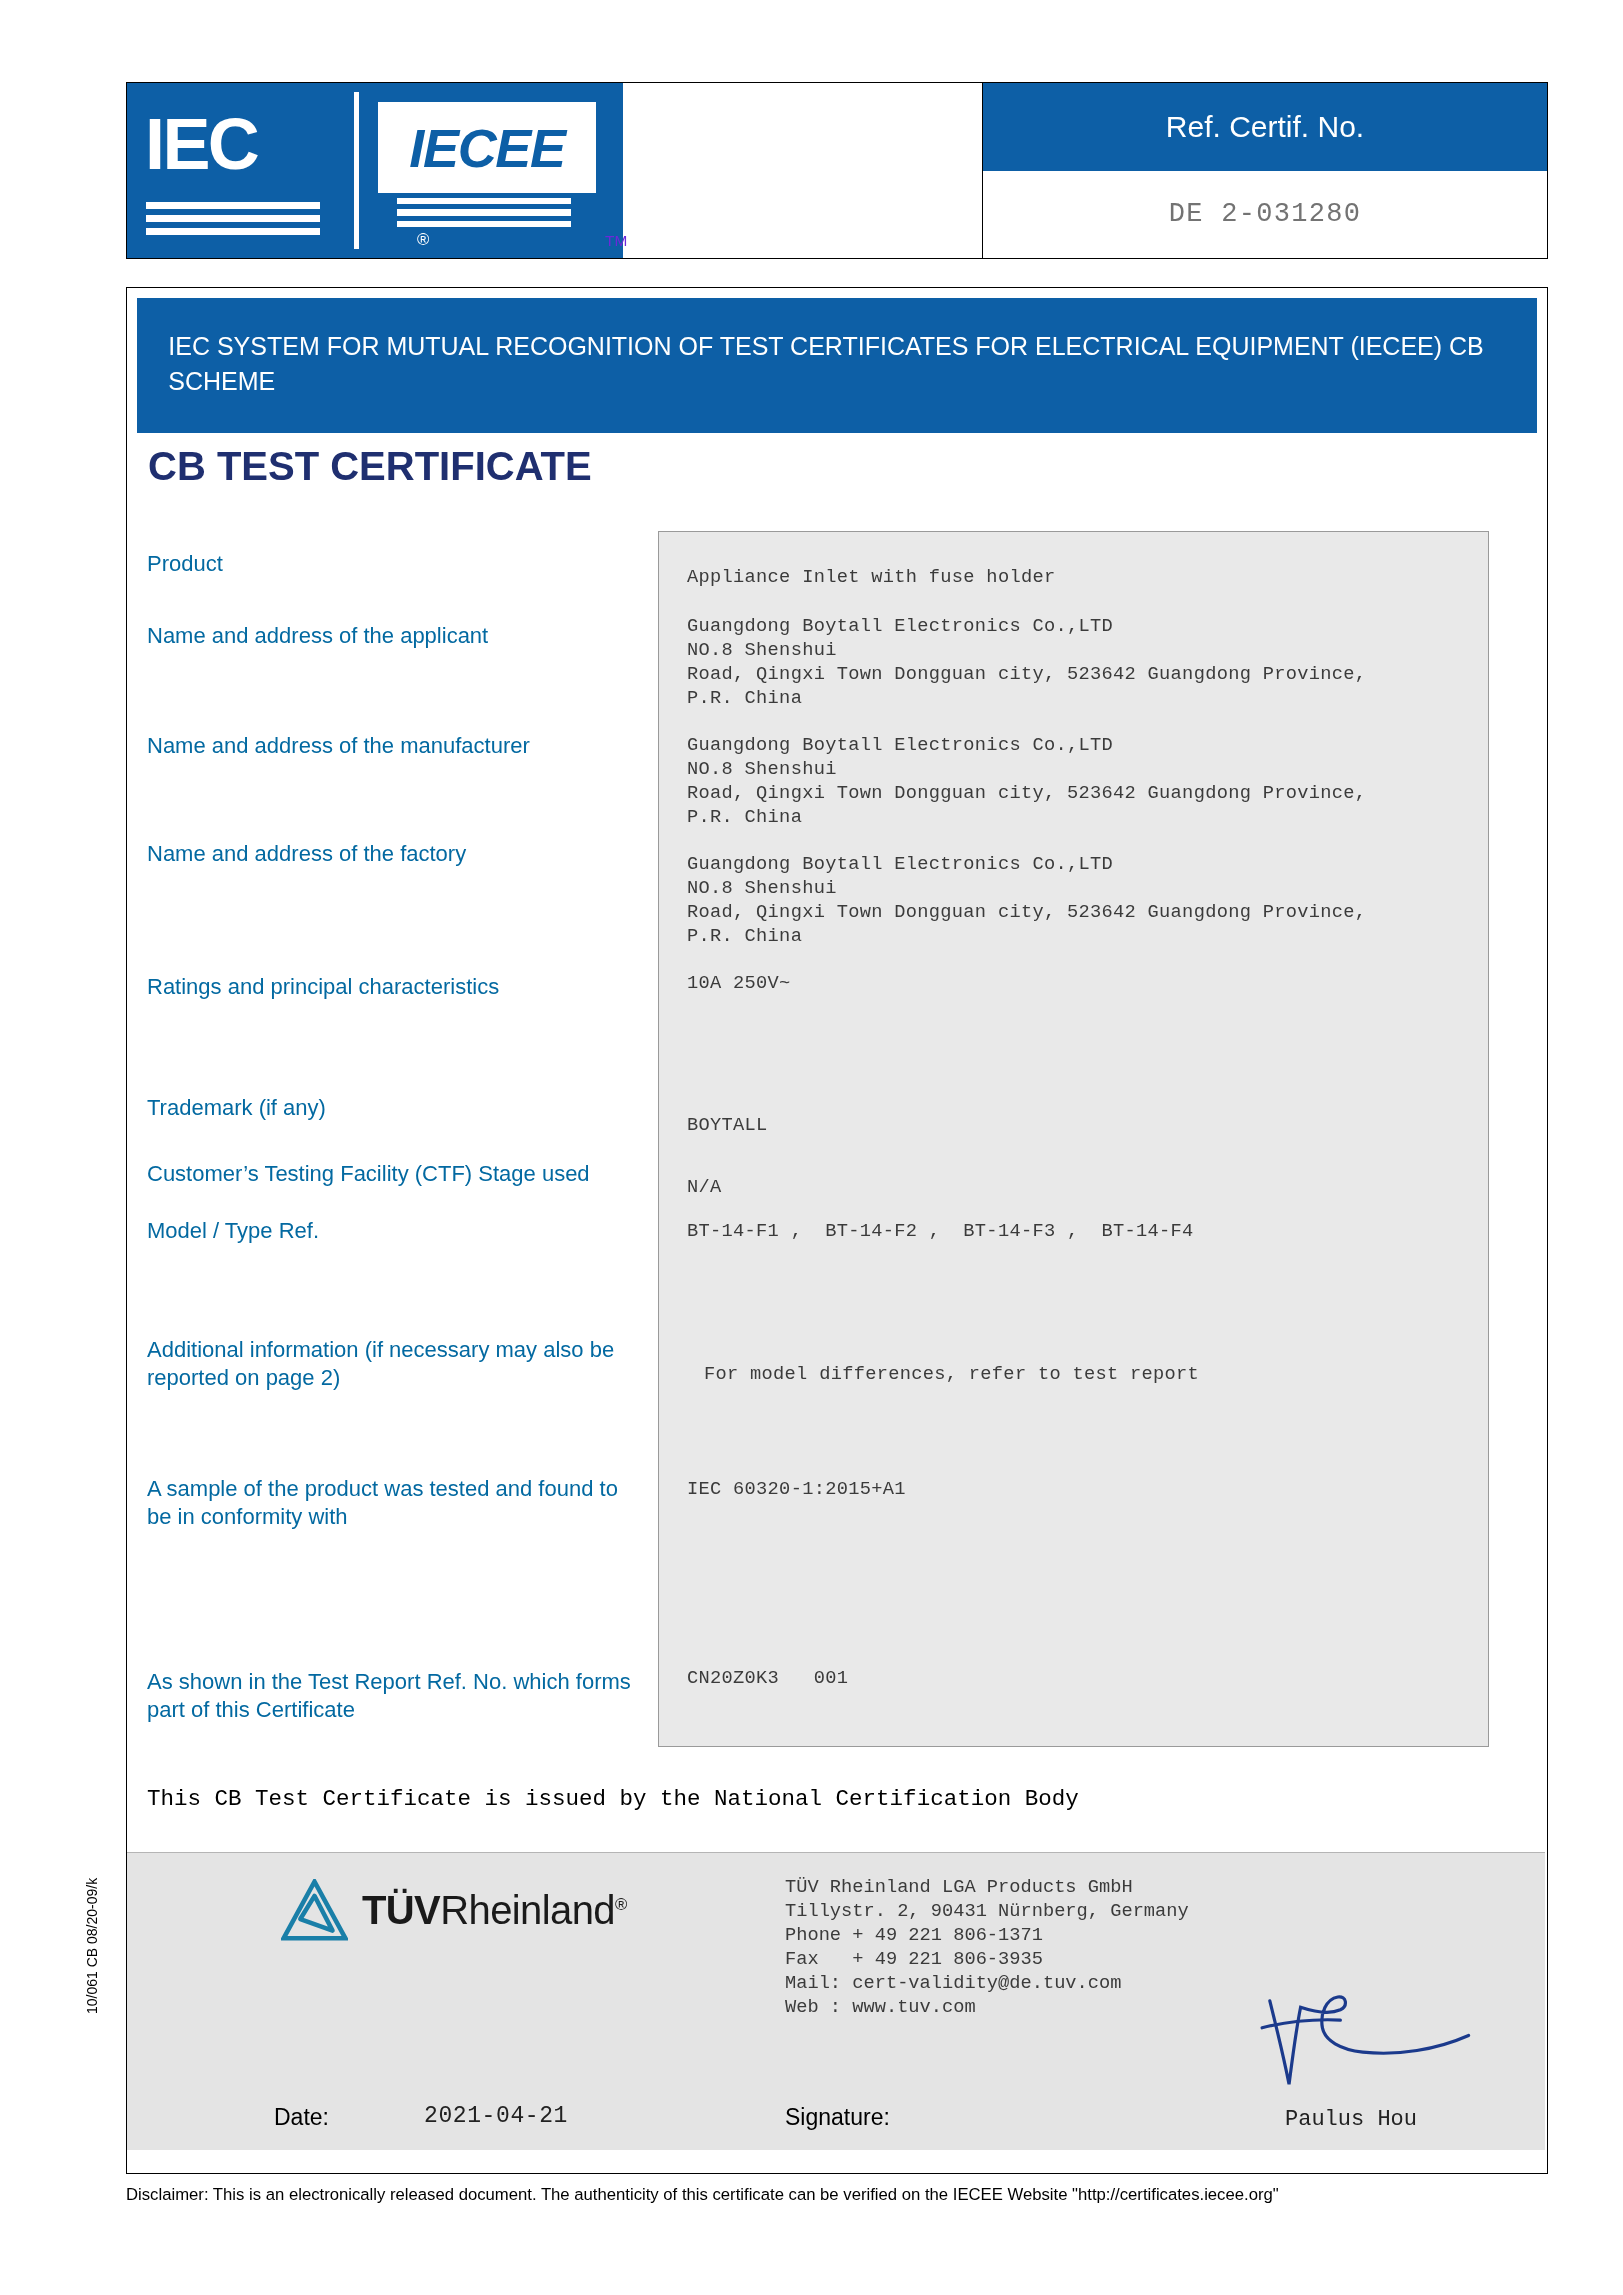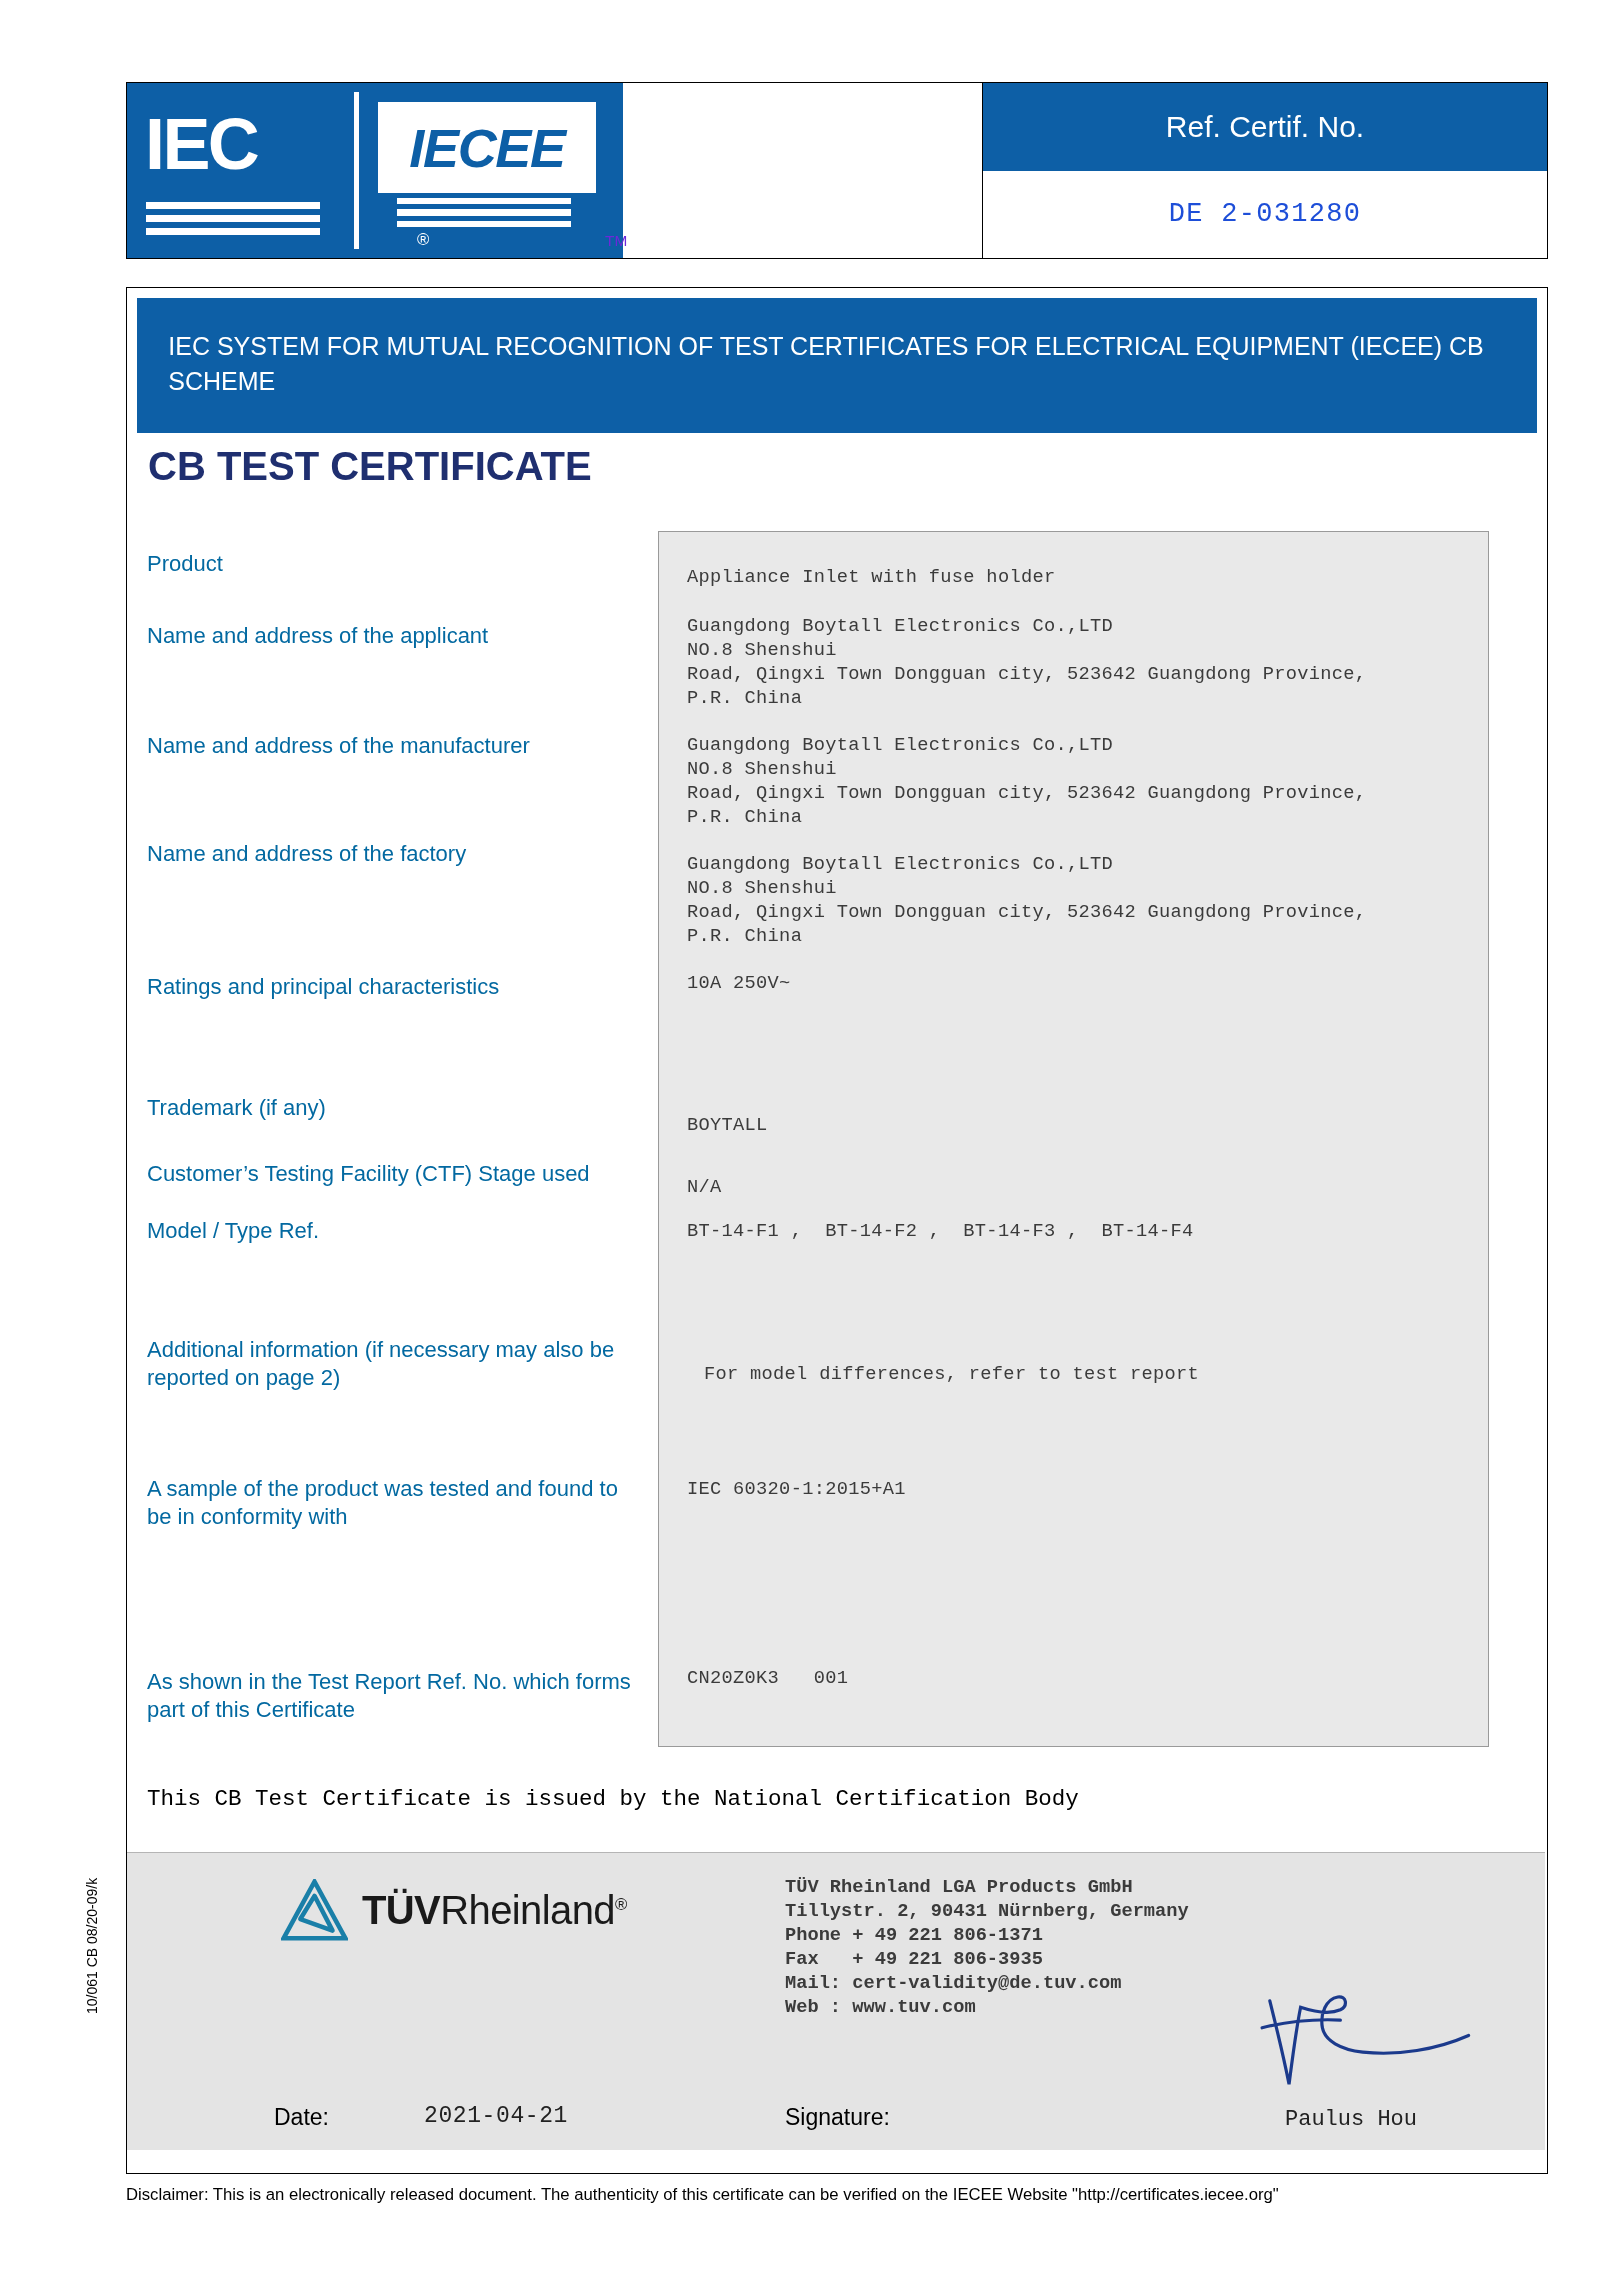--- a/index.html
+++ b/index.html
@@ -142,21 +142,21 @@
     font-size: 30px;
   }
   .ref-value {
     height: 50%;
     display: flex;
     align-items: center;
     justify-content: center;
     font-family: "Liberation Mono", monospace;
     font-size: 27px;
     letter-spacing: 1.3px;
-    color: #1d4ed8;
+    color: #737373;
   }
 
   
   .main-box {
     position: absolute;
     left: 126px;
     top: 287px;
     width: 1422px;
     height: 1887px;
     border: 1.9px solid #000;
@@ -268,21 +268,20 @@
   }
   .tuv-addr {
     position: absolute;
     left: 658px;
     top: 22px;
     font-family: "Liberation Mono", monospace;
     font-size: 18.7px;
     line-height: 24px;
     color: #3b3b3b;
     white-space: pre-wrap;
-    font-weight: bold;
   }
   .date-label {
     position: absolute;
     left: 147px;
     top: 251px;
     font-size: 23px;
   }
   .date-value {
     position: absolute;
     left: 297px;

